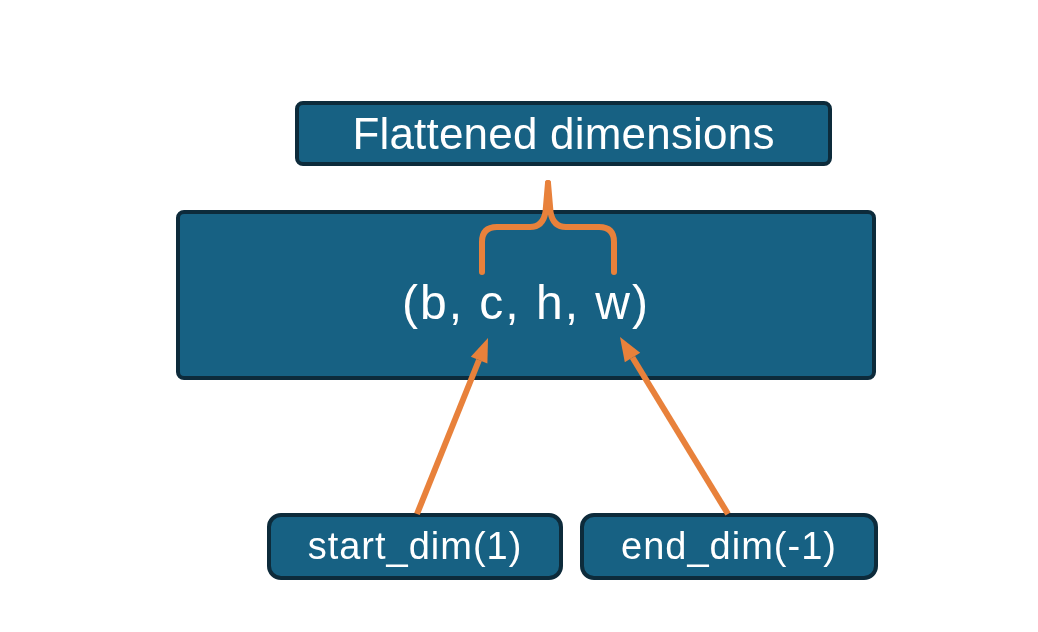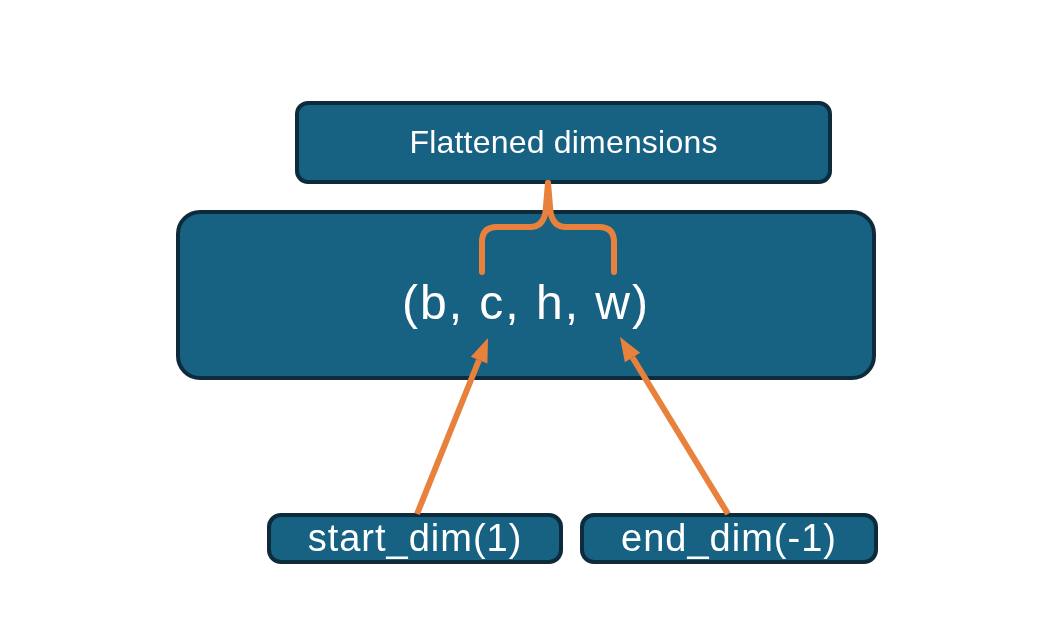--- a/index.html
+++ b/index.html
@@ -19,34 +19,34 @@
     position: absolute;
     box-sizing: border-box;
     background: var(--box-fill, #176183);
     border: 4px solid var(--box-border, #0d2b3b);
     display: flex;
     align-items: center;
     justify-content: center;
     color: var(--text, #ffffff);
   }
   .node-title {
-    left: 295px; top: 101px; width: 537px; height: 83px;
-    border-radius: 13px;
-    font-size: 32px;
+    left: 295px; top: 101px; width: 537px; height: 65px;
+    border-radius: 8px;
+    font-size: 44px;
     letter-spacing: 0.2px;
   }
   .node-tensor {
     left: 176px; top: 210px; width: 700px; height: 170px;
-    border-radius: 24px;
+    border-radius: 8px;
     font-size: 48px;
     letter-spacing: 2px;
   }
   .node-tensor .label { transform: translateY(7px); }
   .node-small {
-    top: 513px; height: 51px;
+    top: 513px; height: 67px;
     border-radius: 14px;
     font-size: 38px;
     letter-spacing: 1px;
   }
   .node-start { left: 267px; width: 296px; }
   .node-end   { left: 580px; width: 298px; text-align: right; }
   .overlay {
     position: absolute;
     left: 0; top: 0;
     width: 1038px;

